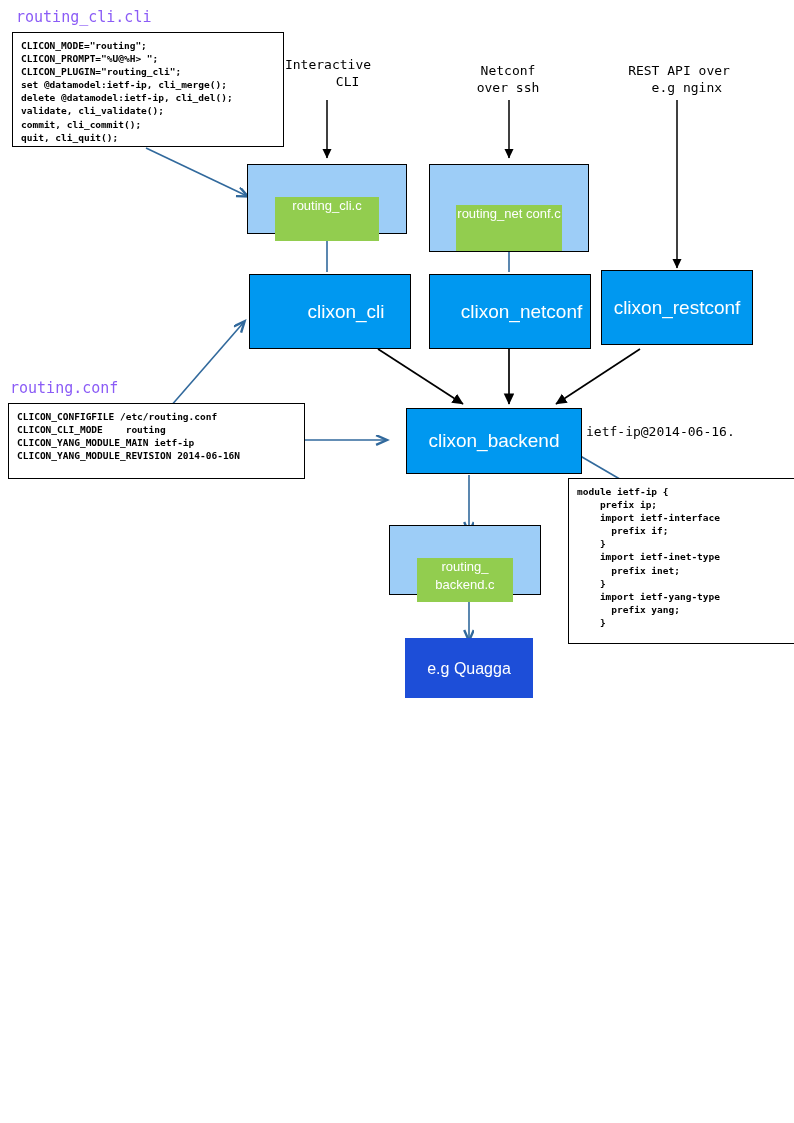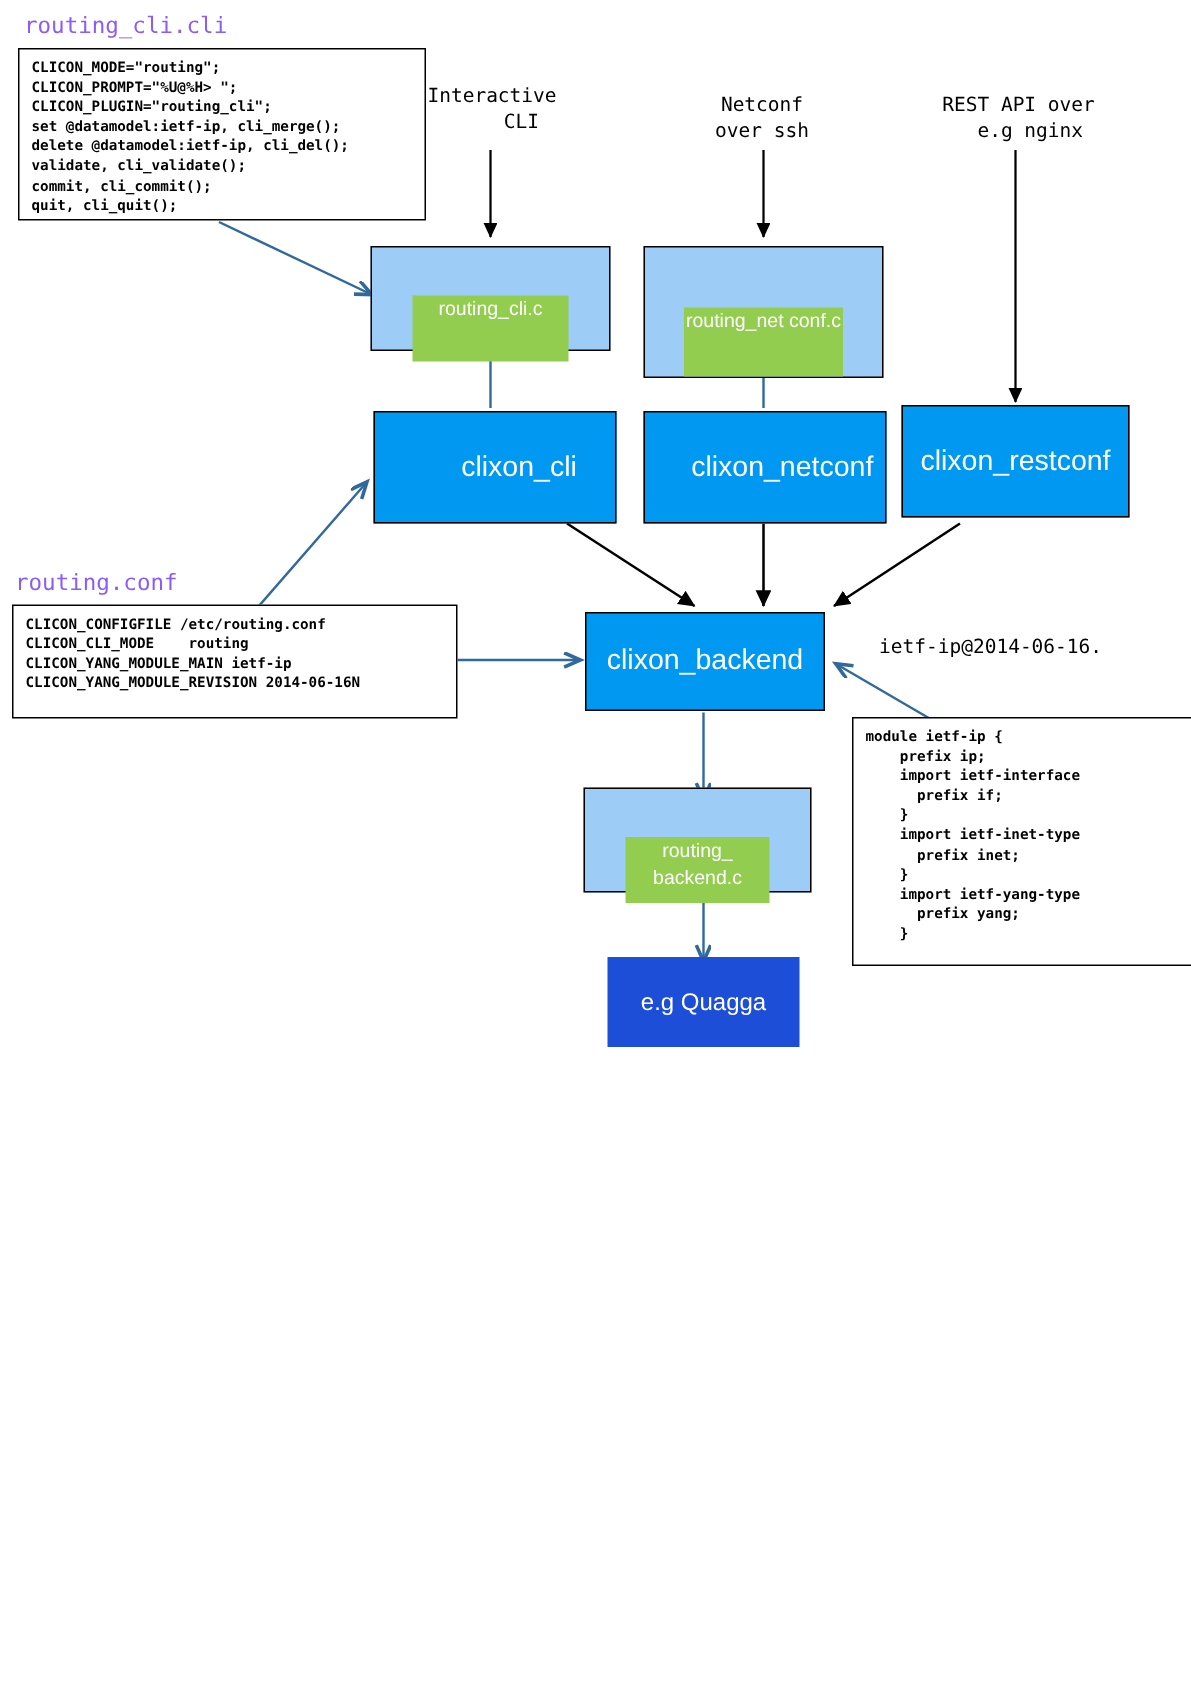--- a/index.html
+++ b/index.html
@@ -106,21 +106,21 @@
 
   <div class="box blue" style="left:601px;top:270px;width:152px;height:75px;">clixon_restconf</div>
 
   <div class="mono-title" style="left:10px;top:379px;">routing.conf</div>
 
   <div class="codebox" style="left:8px;top:403px;width:297px;height:76px;">CLICON_CONFIGFILE /etc/routing.conf
 CLICON_CLI_MODE    routing
 CLICON_YANG_MODULE_MAIN ietf-ip
 CLICON_YANG_MODULE_REVISION 2014-06-16N</div>
 
-  <div class="box blue" style="left:390px;top:408px;width:160px;height:66px;">clixon_backend</div>
+  <div class="box blue" style="left:406px;top:408px;width:176px;height:66px;">clixon_backend</div>
 
   <div class="annot left" style="left:586px;top:423px;width:210px;">ietf-ip@2014-06-16.</div>
 
   <div class="codebox" style="left:568px;top:478px;width:230px;height:166px;">module ietf-ip {
     prefix ip;
     import ietf-interface
       prefix if;
     }
     import ietf-inet-type
       prefix inet;

